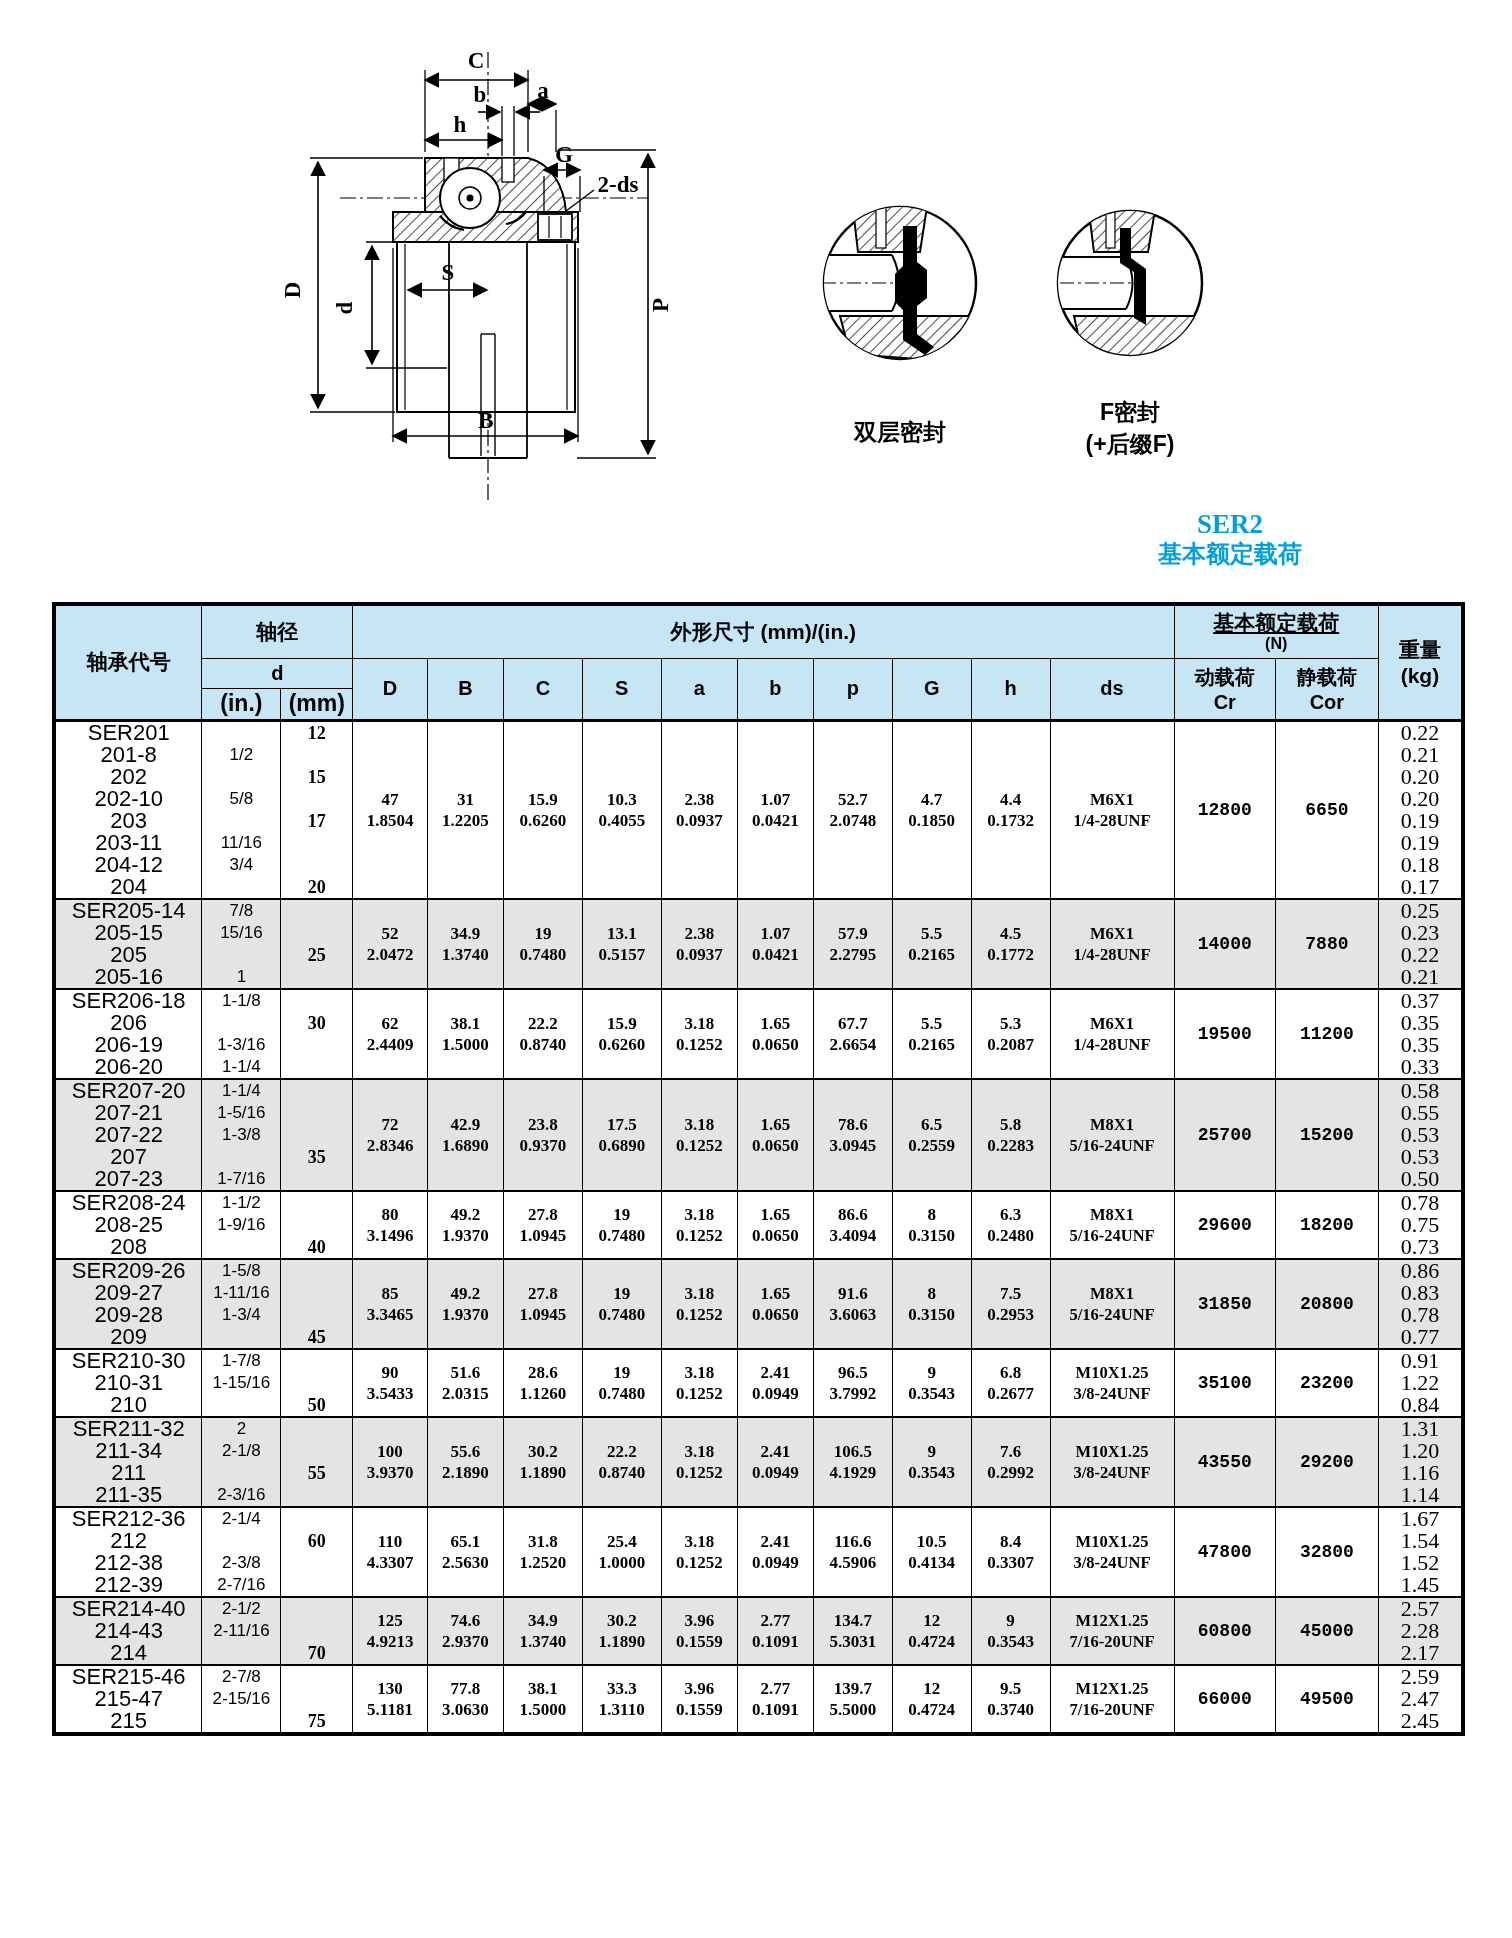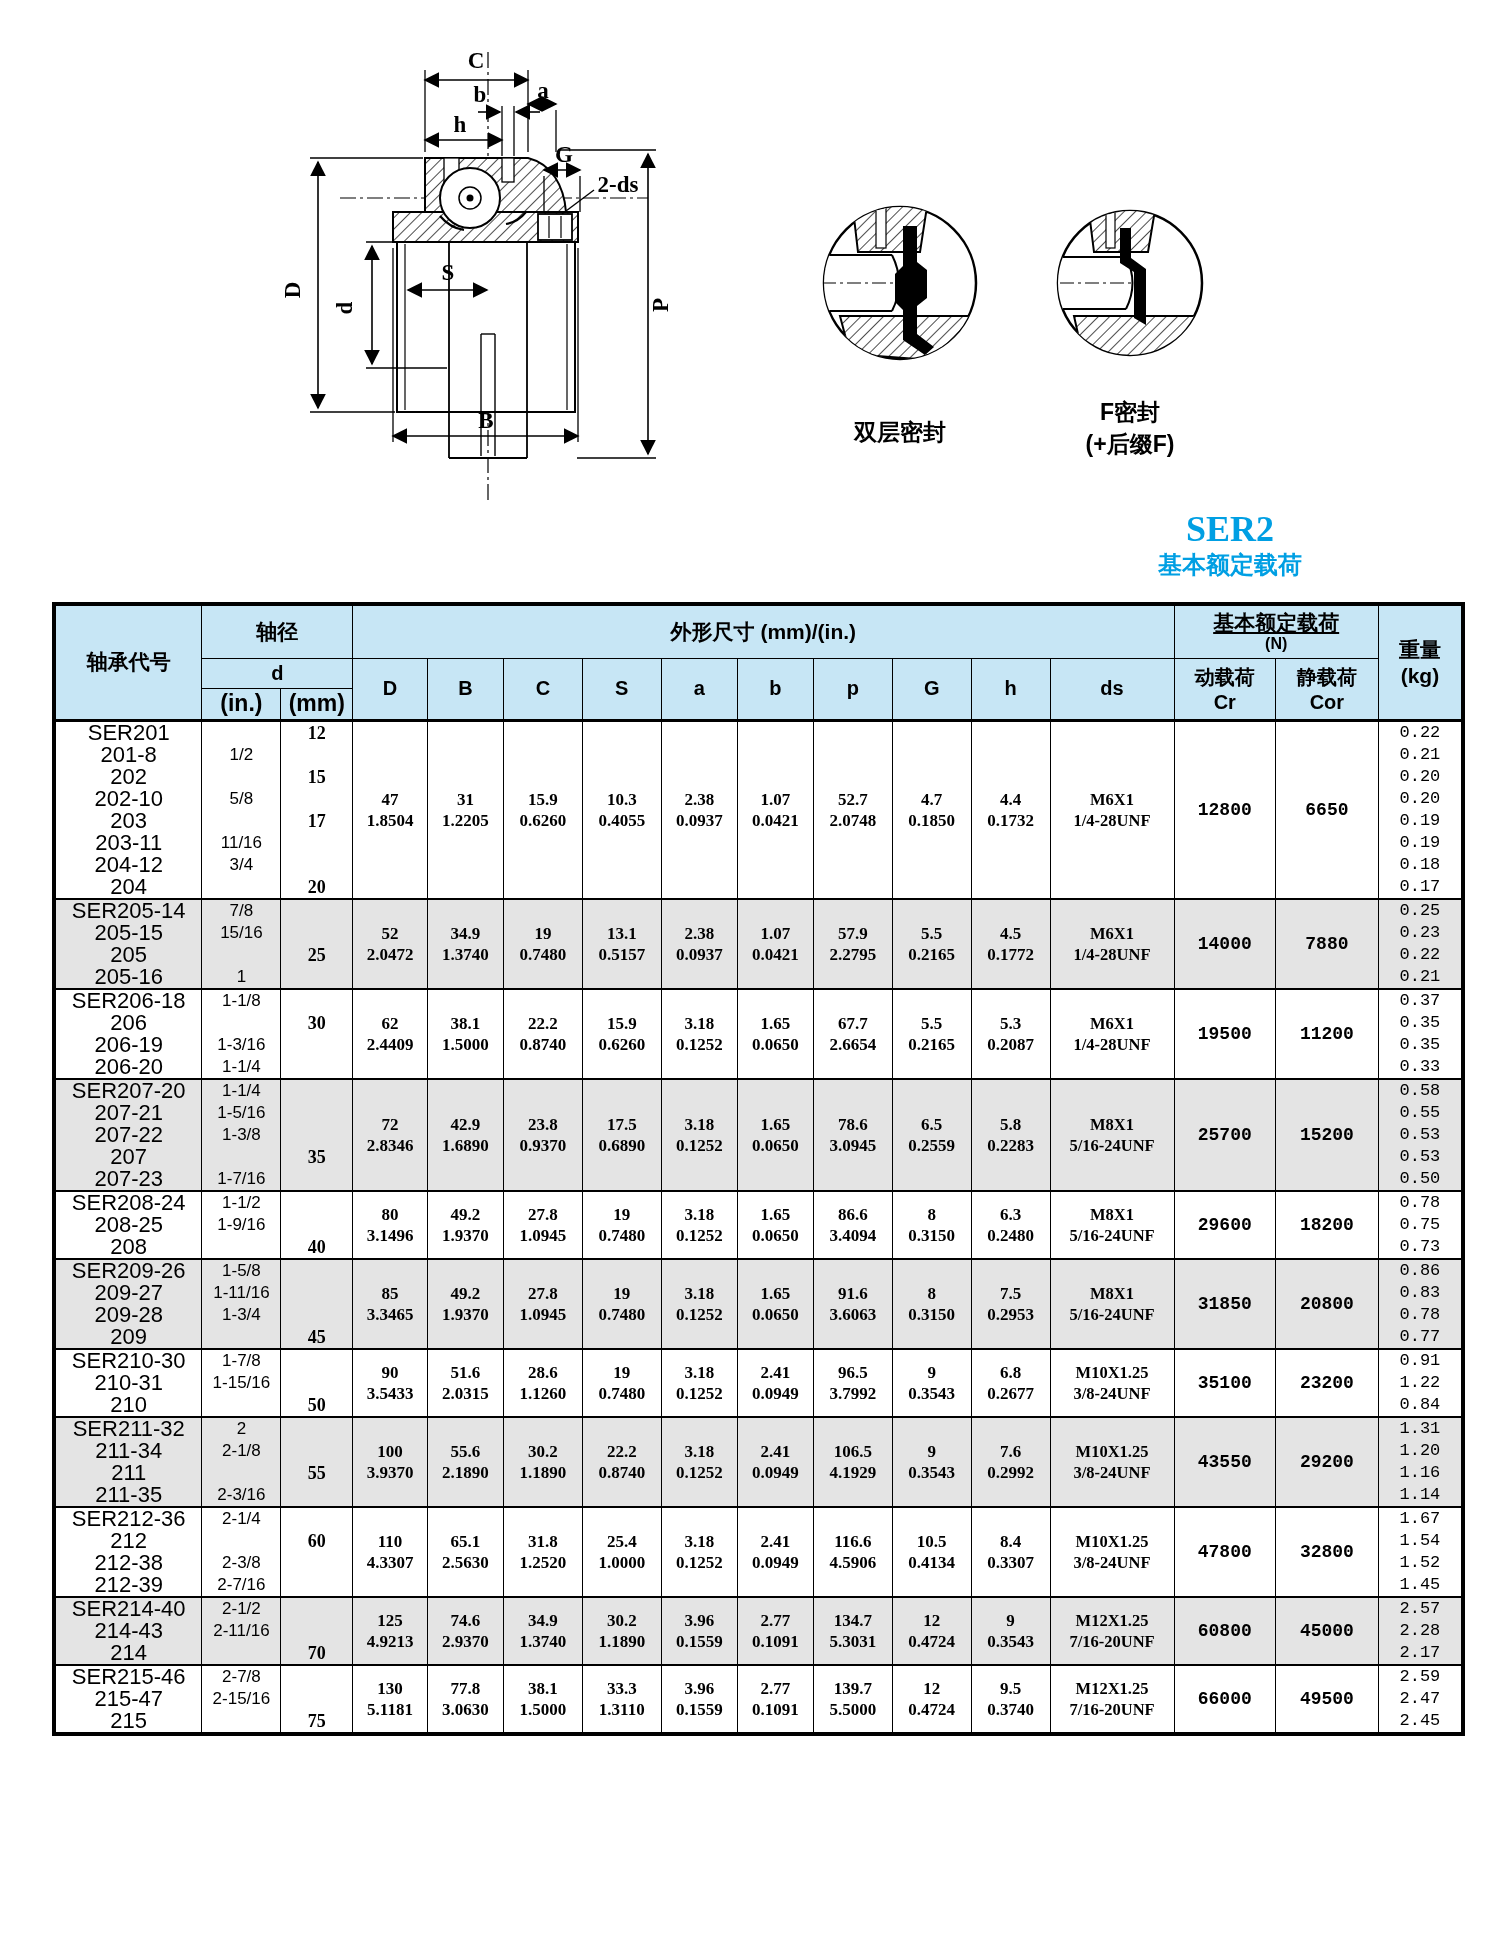--- a/index.html
+++ b/index.html
@@ -10,21 +10,21 @@
   }
   
   #drawing { position:absolute; left:0; top:0; }
   .dimlbl { font-family:"Liberation Serif", serif; font-weight:bold; font-size:23px; }
   .caption { font-weight:bold; font-size:23px; }
   
   .series-title {
     position:absolute; left:1060px; top:508px; width:340px; text-align:center;
     font-family:"Liberation Serif", serif; font-weight:bold; line-height:1.2;
   }
-  .series-title .l1 { font-size:36px; }
+  .series-title .l1 { font-size:27px; }
   .series-title .l2 { font-size:24px; }
   
   table.spec {
     position:absolute; left:52px; top:602px; width:1413px;
     border-collapse:collapse; table-layout:fixed;
     border:4px solid #000;
   }
   table.spec th, table.spec td {
     border:1.5px solid #000; padding:0; vertical-align:middle; text-align:center;
     overflow:hidden;
@@ -40,21 +40,21 @@
   tbody tr.shaded td { background:#e4e4e4; }
   td .ln { line-height:22px; white-space:nowrap; }
   td.codes { text-align:right; padding:5px 9px 5px 2px;
     font-weight:normal; font-size:22px; }
   td.inch  { text-align:left; padding:5px 2px 5px 5px;
     font-weight:normal; font-size:17px; }
   td.mm    { font-family:"Liberation Serif", serif; font-weight:bold; font-size:18px; padding:5px 0; }
   td.dim   { font-family:"Liberation Serif", serif; font-weight:bold; font-size:17px; padding:5px 0; }
   td.ds    { font-size:16.5px; }
   td.load  { font-family:Liberation Mono, monospace; font-weight:bold; font-size:18px; }
-  td.wt    { font-family:Liberation Mono, monospace; font-weight:normal; font-size:17px; padding:5px 2px; }
+  td.wt    { font-family:Liberation Serif, serif; font-weight:normal; font-size:22px; padding:5px 2px; }
   .twoline .ln { line-height:21px; }
 </style>
 </head>
 <body>
 
 <svg id="drawing" width="1512" height="600" viewBox="0 0 1512 600">
   <defs>
     <pattern id="hatch" width="8" height="8" patternUnits="userSpaceOnUse" patternTransform="rotate(45)">
       <rect width="8" height="8" fill="#fff"></rect>
       <line x1="0" y1="0" x2="0" y2="8" stroke="#000" stroke-width="1.4"></line>

